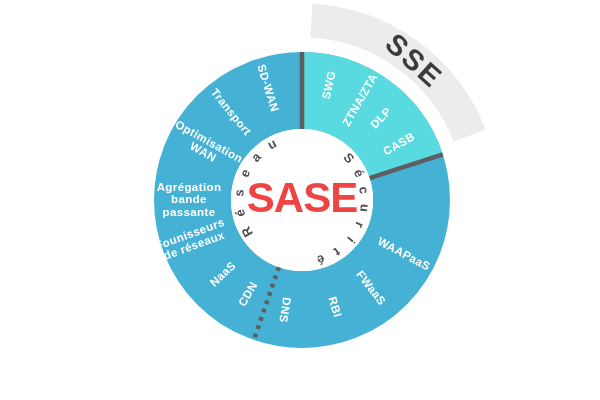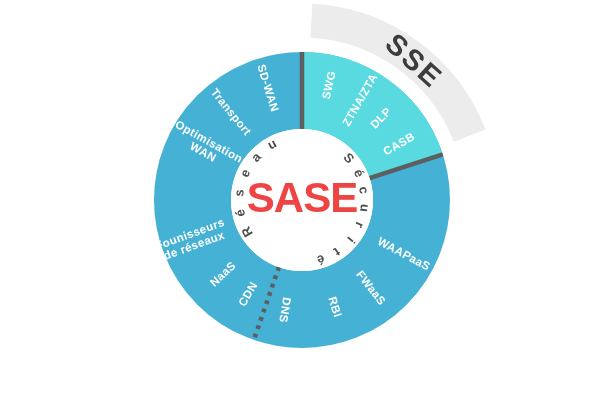--- a/index.html
+++ b/index.html
@@ -72,20 +72,23 @@
       <div class="ring-label" style="left: 381.191px; top: 117.995px; color: rgb(255, 255, 255); transform: translate(-50%, -50%) rotate(-46deg);">DLP</div>
       <div class="ring-label" style="left: 398.995px; top: 144px; color: rgb(255, 255, 255); transform: translate(-50%, -50%) rotate(-30deg);">CASB</div>
       <div class="ring-label" style="left: 403.539px; top: 253.989px; color: rgb(255, 255, 255); transform: translate(-50%, -50%) rotate(28deg);">WAAPaaS</div>
       <div class="ring-label" style="left: 370.954px; top: 288.257px; color: rgb(255, 255, 255); transform: translate(-50%, -50%) rotate(52deg);">FWaaS</div>
       <div class="ring-label" style="left: 334.746px; top: 307.106px; color: rgb(255, 255, 255); transform: translate(-50%, -50%) rotate(73deg);">RBI</div>
       <div class="ring-label" style="left: 284.636px; top: 309.633px; color: rgb(255, 255, 255); transform: translate(-50%, -50%) rotate(99deg);">DNS</div>
       <div class="ring-label" style="left: 247.5px; top: 294.397px; color: rgb(255, 255, 255); transform: translate(-50%, -50%) rotate(-60deg);">CDN</div>
       <div class="ring-label" style="left: 223.014px; top: 273.656px; color: rgb(255, 255, 255); transform: translate(-50%, -50%) rotate(-43deg);">NaaS</div>
       <div class="ring-label" style="left: 192.056px; top: 240.016px; color: rgb(255, 255, 255); transform: translate(-50%, -50%) rotate(-20deg);">Founisseurs
 de réseaux</div>
+      <div class="ring-label" style="left: 189px; top: 200px; color: rgb(255, 255, 255); transform: translate(-50%, -50%) rotate(0deg);">Agrégation
+bande
+passante</div>
       <div class="ring-label" style="left: 205.792px; top: 146.671px; color: rgb(255, 255, 255); transform: translate(-50%, -50%) rotate(29deg);">Optimisation
 WAN</div>
       <div class="ring-label" style="left: 230.887px; top: 112.183px; color: rgb(255, 255, 255); transform: translate(-50%, -50%) rotate(51deg);">Transport</div>
       <div class="ring-label" style="left: 267.793px; top: 88.1123px; color: rgb(255, 255, 255); transform: translate(-50%, -50%) rotate(73deg);">SD-WAN</div>
       <span class="inner-letter" style="left: 247.44px; top: 231.5px; color: rgb(78, 78, 78); transform: translate(-50%, -50%) rotate(240deg);">R</span>
       <span class="inner-letter" style="left: 240.287px; top: 212.668px; color: rgb(78, 78, 78); transform: translate(-50%, -50%) rotate(258.4deg);">é</span>
       <span class="inner-letter" style="left: 239.443px; top: 192.541px; color: rgb(78, 78, 78); transform: translate(-50%, -50%) rotate(276.8deg);">s</span>
       <span class="inner-letter" style="left: 244.996px; top: 173.176px; color: rgb(78, 78, 78); transform: translate(-50%, -50%) rotate(295.2deg);">e</span>
       <span class="inner-letter" style="left: 256.377px; top: 156.554px; color: rgb(78, 78, 78); transform: translate(-50%, -50%) rotate(313.6deg);">a</span>
       <span class="inner-letter" style="left: 272.423px; top: 144.374px; color: rgb(78, 78, 78); transform: translate(-50%, -50%) rotate(332deg);">u</span>

